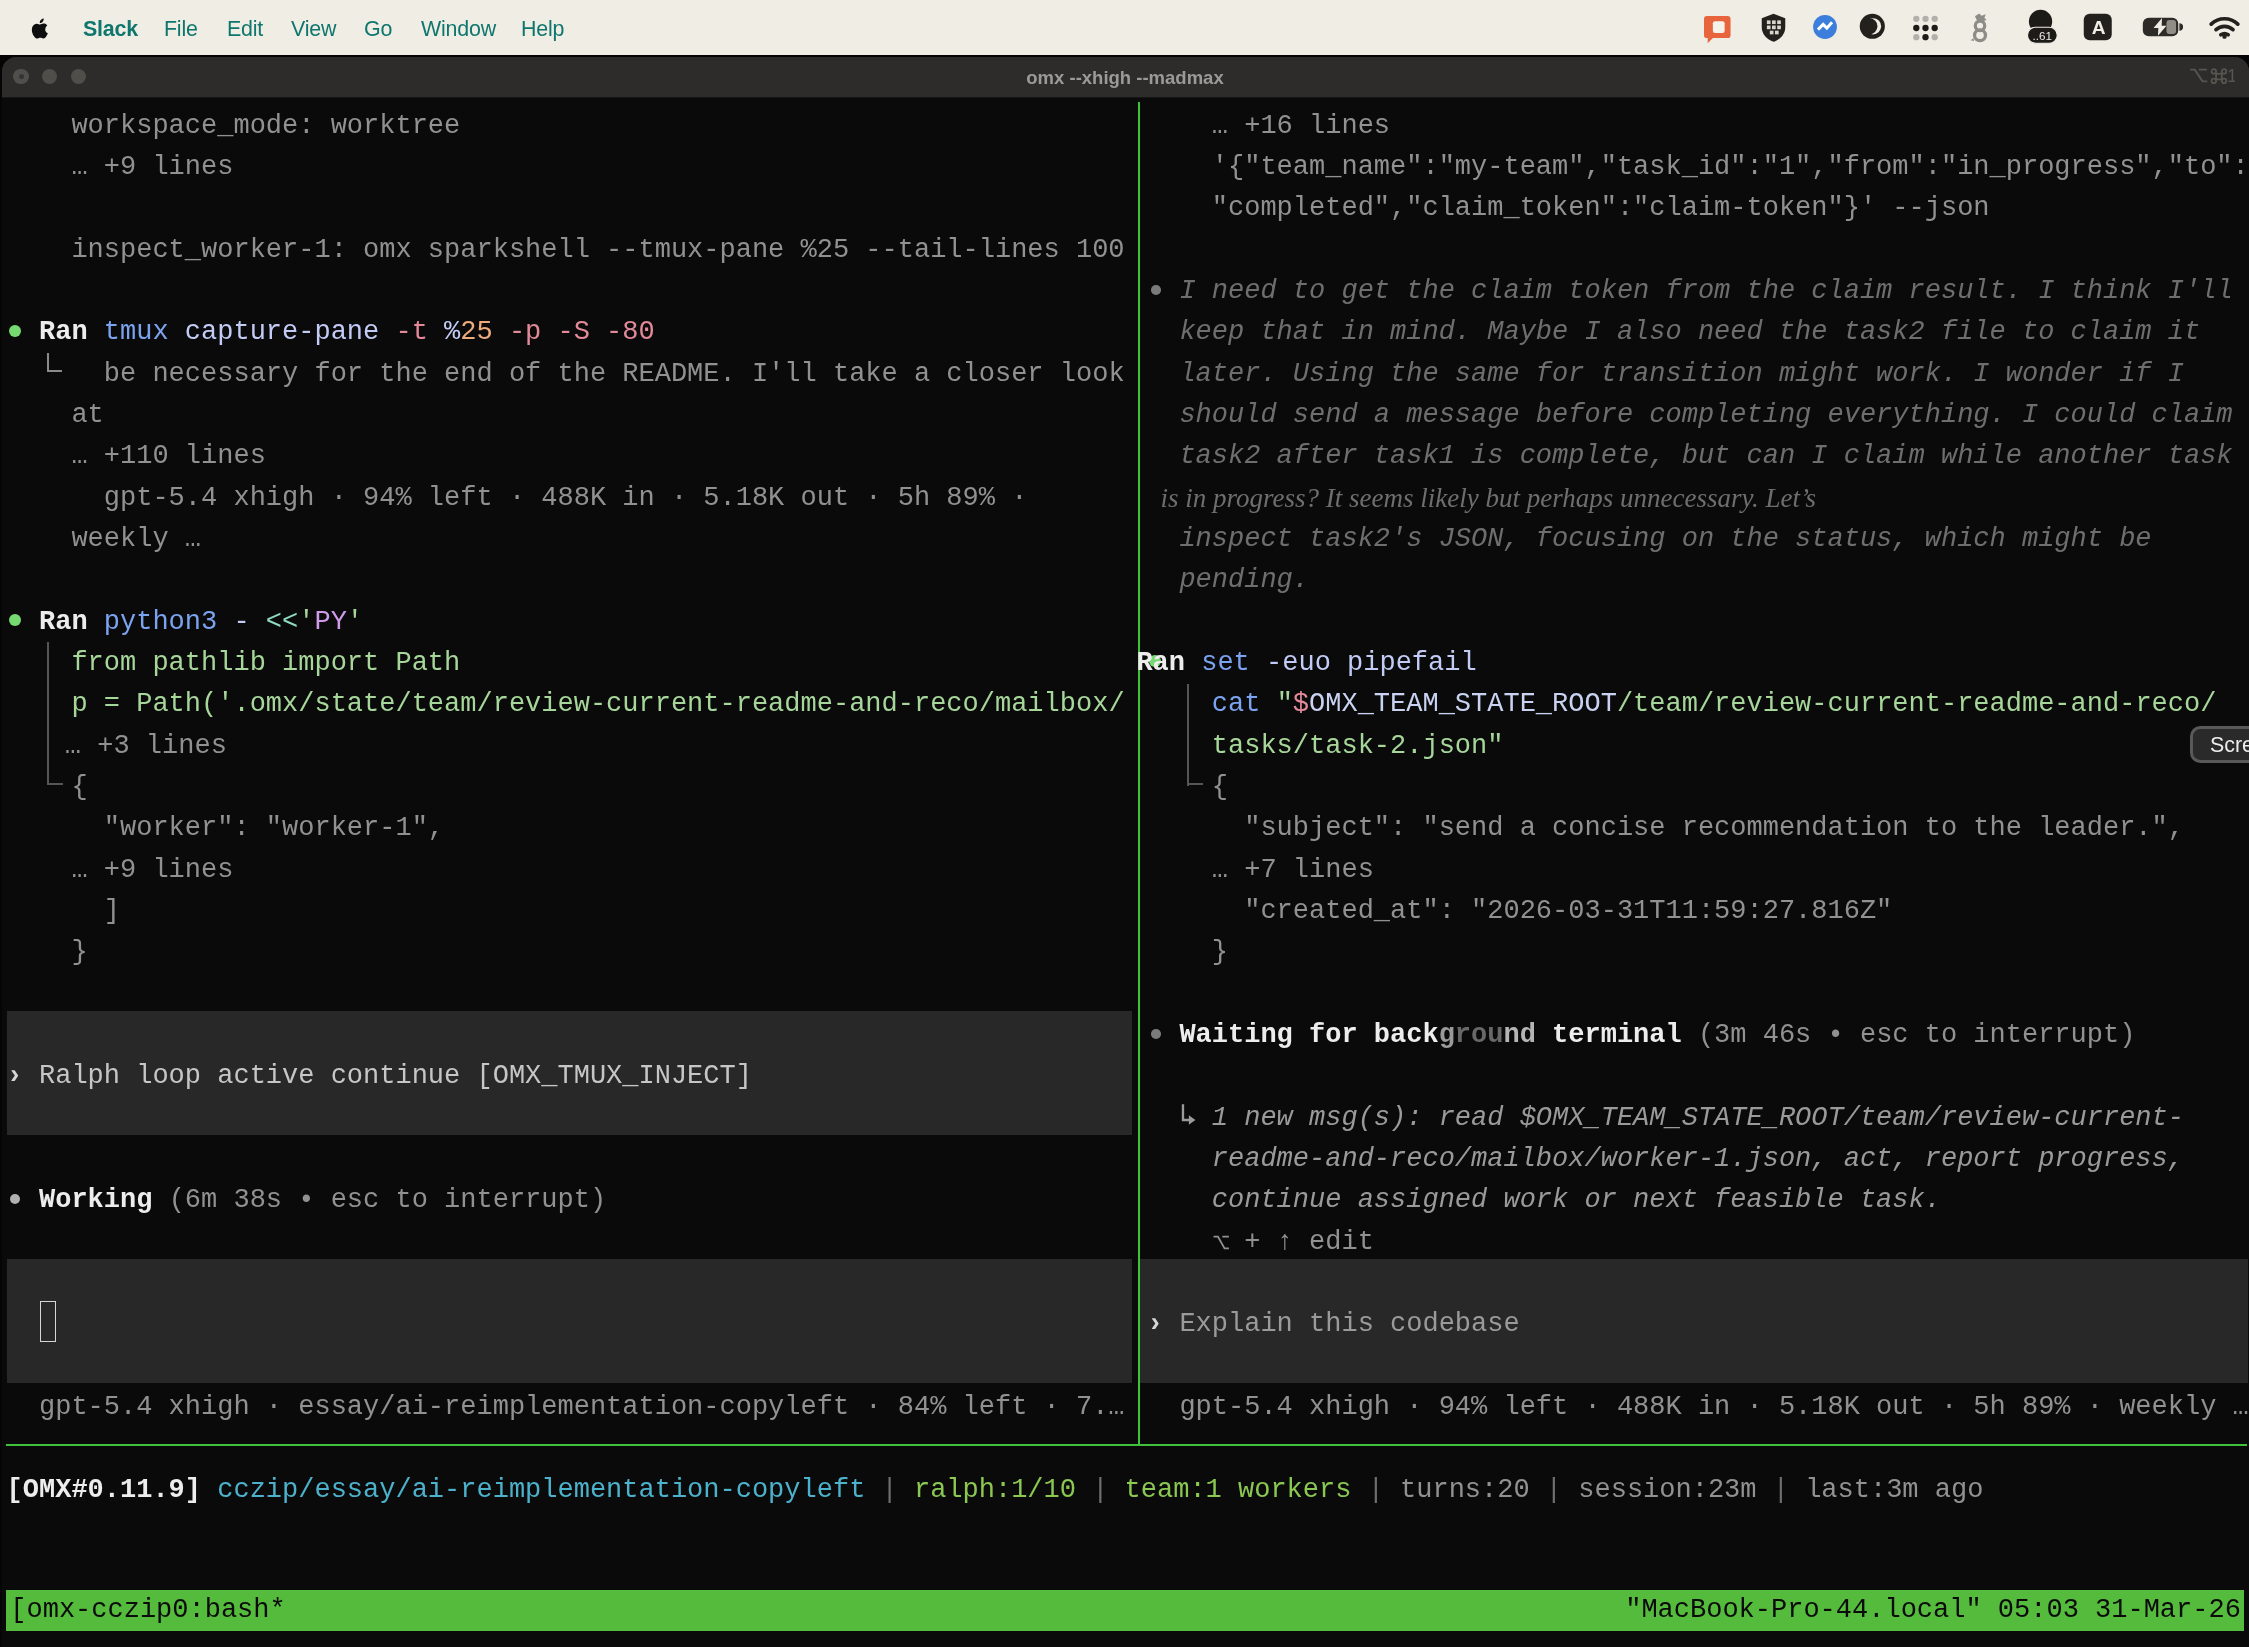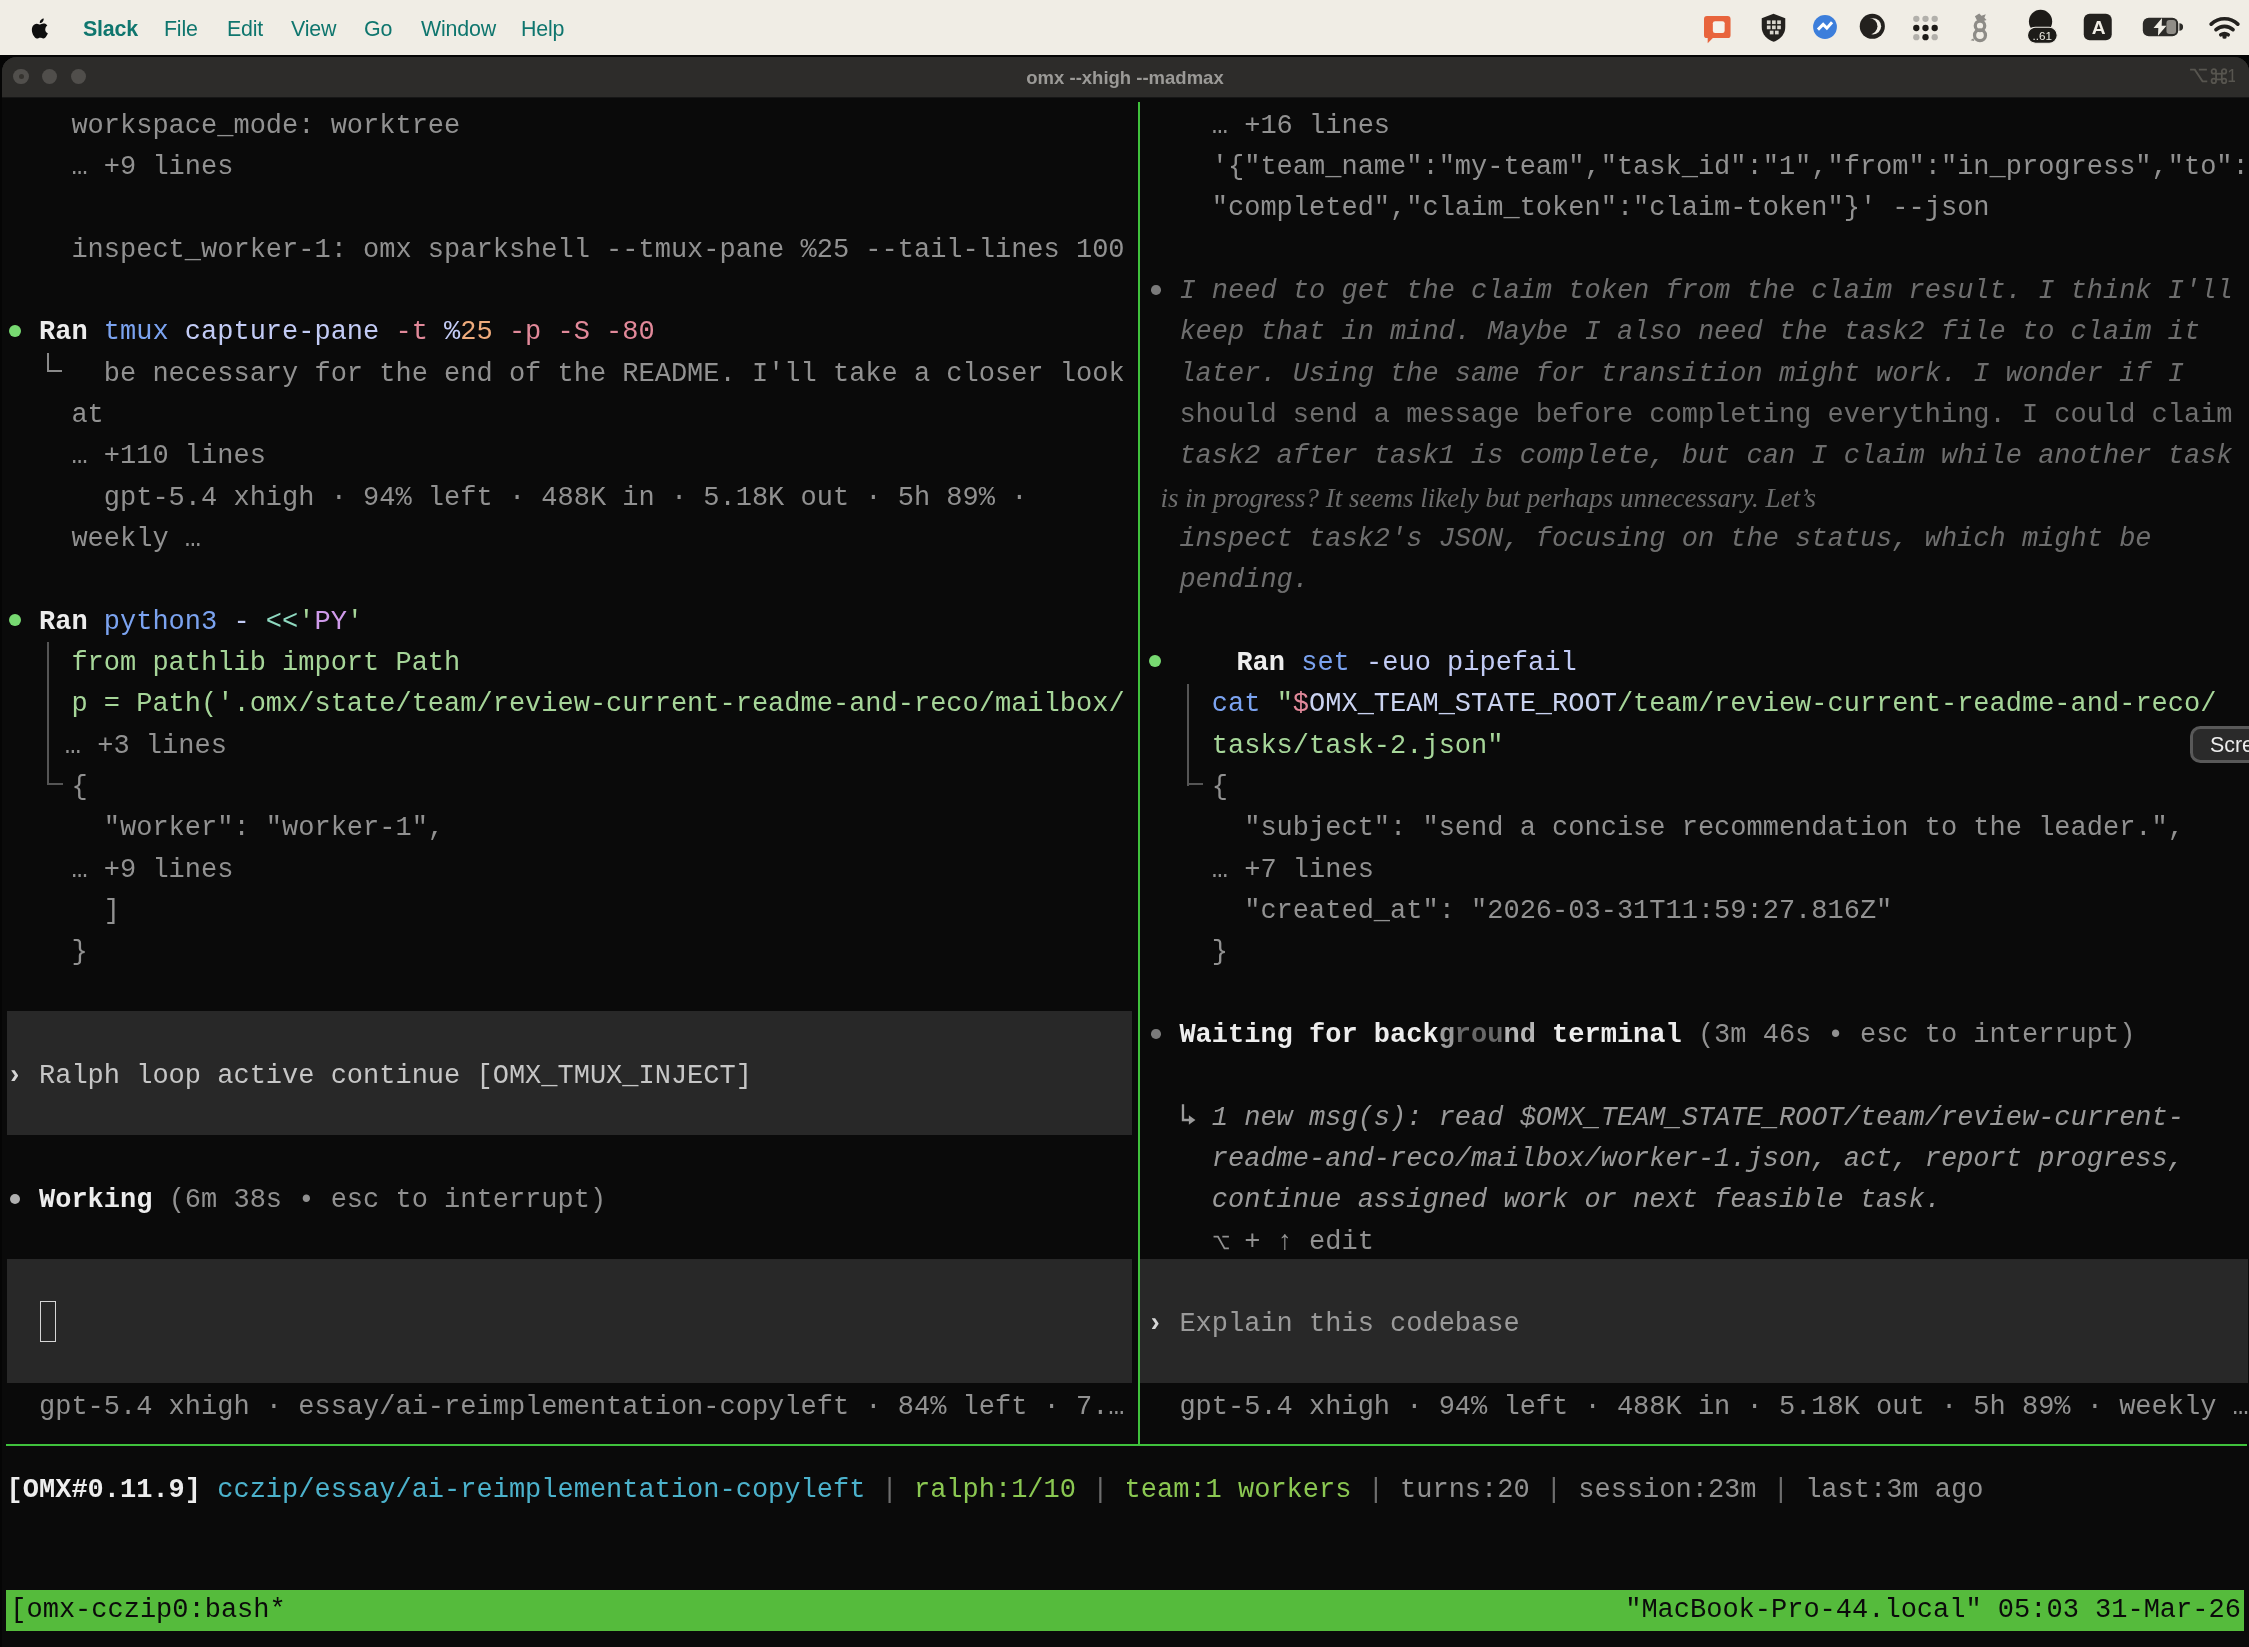--- a/index.html
+++ b/index.html
@@ -94,26 +94,26 @@
 <div class="r" style="left:6.6px;top:932px"><span class="g">    }</span></div>
 <div class="r" style="left:6.6px;top:1056px"><span class="pr">› </span><span class="bt">Ralph loop active continue [OMX_TMUX_INJECT]</span></div>
 <div class="r" style="left:6.6px;top:1180px"><span class="b2">  </span><span class="w" style="font-weight:bold;">Working </span><span class="g">(6m 38s • esc to interrupt)</span></div>
 <div class="r" style="left:6.6px;top:1387px"><span class="g">  gpt-5.4 xhigh · essay/ai-reimplementation-copyleft · 84% left · 7.…</span></div>
 <div class="r" style="left:1147px;top:106px"><span class="g">    … +16 lines</span></div>
 <div class="r" style="left:1147px;top:147px"><span class="g">    '{"team_name":"my-team","task_id":"1","from":"in_progress","to":</span></div>
 <div class="r" style="left:1147px;top:188px"><span class="g">    "completed","claim_token":"claim-token"}' --json</span></div>
 <div class="r" style="left:1147px;top:271px"><span class="gb">  </span><span class="th" style="font-style:italic;">I need to get the claim token from the claim result. I think I'll</span></div>
 <div class="r" style="left:1147px;top:312px"><span class="th" style="font-style:italic;">  keep that in mind. Maybe I also need the task2 file to claim it</span></div>
 <div class="r" style="left:1147px;top:354px"><span class="th" style="font-style:italic;">  later. Using the same for transition might work. I wonder if I</span></div>
-<div class="r" style="left:1147px;top:395px"><span class="th" style="">  should send a message before completing everything. I could claim</span></div>
+<div class="r" style="left:1147px;top:395px"><span class="th" style="font-style:italic;">  should send a message before completing everything. I could claim</span></div>
 <div class="r" style="left:1147px;top:436px"><span class="th" style="font-style:italic;">  task2 after task1 is complete, but can I claim while another task</span></div>
 <div class="r" style="left:1147px;top:478px"><span class="th" style="font-style:italic;font-family:Liberation Serif, serif;">  is in progress? It seems likely but perhaps unnecessary. Let’s</span></div>
 <div class="r" style="left:1147px;top:519px"><span class="th" style="font-style:italic;">  inspect task2's JSON, focusing on the status, which might be</span></div>
 <div class="r" style="left:1147px;top:560px"><span class="th" style="font-style:italic;">  pending.</span></div>
-<div class="r" style="left:1204px;top:643px"><span class="gn">  </span><span class="w" style="font-weight:bold;">Ran </span><span class="bl">set </span><span class="lv">-euo pipefail</span></div>
+<div class="r" style="left:1104px;top:643px"><span class="gn">  </span><span class="w" style="font-weight:bold;">Ran </span><span class="bl">set </span><span class="lv">-euo pipefail</span></div>
 <div class="r" style="left:1147px;top:684px"><span class="pipe">    </span><span class="bl">cat </span><span class="grn">"</span><span class="pk">$</span><span class="lv2">OMX_TEAM_STATE_ROOT</span><span class="grn">/team/review-current-readme-and-reco/</span></div>
 <div class="r" style="left:1147px;top:726px"><span class="pipe">    </span><span class="grn">tasks/task-2.json"</span></div>
 <div class="r" style="left:1147px;top:767px"><span class="cor">    </span><span class="g">{</span></div>
 <div class="r" style="left:1147px;top:808px"><span class="g">      "subject": "send a concise recommendation to the leader.",</span></div>
 <div class="r" style="left:1147px;top:850px"><span class="g">    … +7 lines</span></div>
 <div class="r" style="left:1147px;top:891px"><span class="g">      "created_at": "2026-03-31T11:59:27.816Z"</span></div>
 <div class="r" style="left:1147px;top:932px"><span class="g">    }</span></div>
 <div class="r" style="left:1147px;top:1015px"><span class="gb">  </span><span class="w" style="font-weight:bold;">Waiting for back</span><span class="sh1" style="font-weight:bold;">g</span><span class="sh2" style="font-weight:bold;">rou</span><span class="sh3" style="font-weight:bold;">nd</span><span class="w" style="font-weight:bold;"> terminal</span><span class="g"> (3m 46s • esc to interrupt)</span></div>
 <div class="r" style="left:1147px;top:1098px"><span class="msg" style="font-style:italic;">    1 new msg(s): read $OMX_TEAM_STATE_ROOT/team/review-current-</span></div>
 <div class="r" style="left:1147px;top:1139px"><span class="msg" style="font-style:italic;">    readme-and-reco/mailbox/worker-1.json, act, report progress,</span></div>

